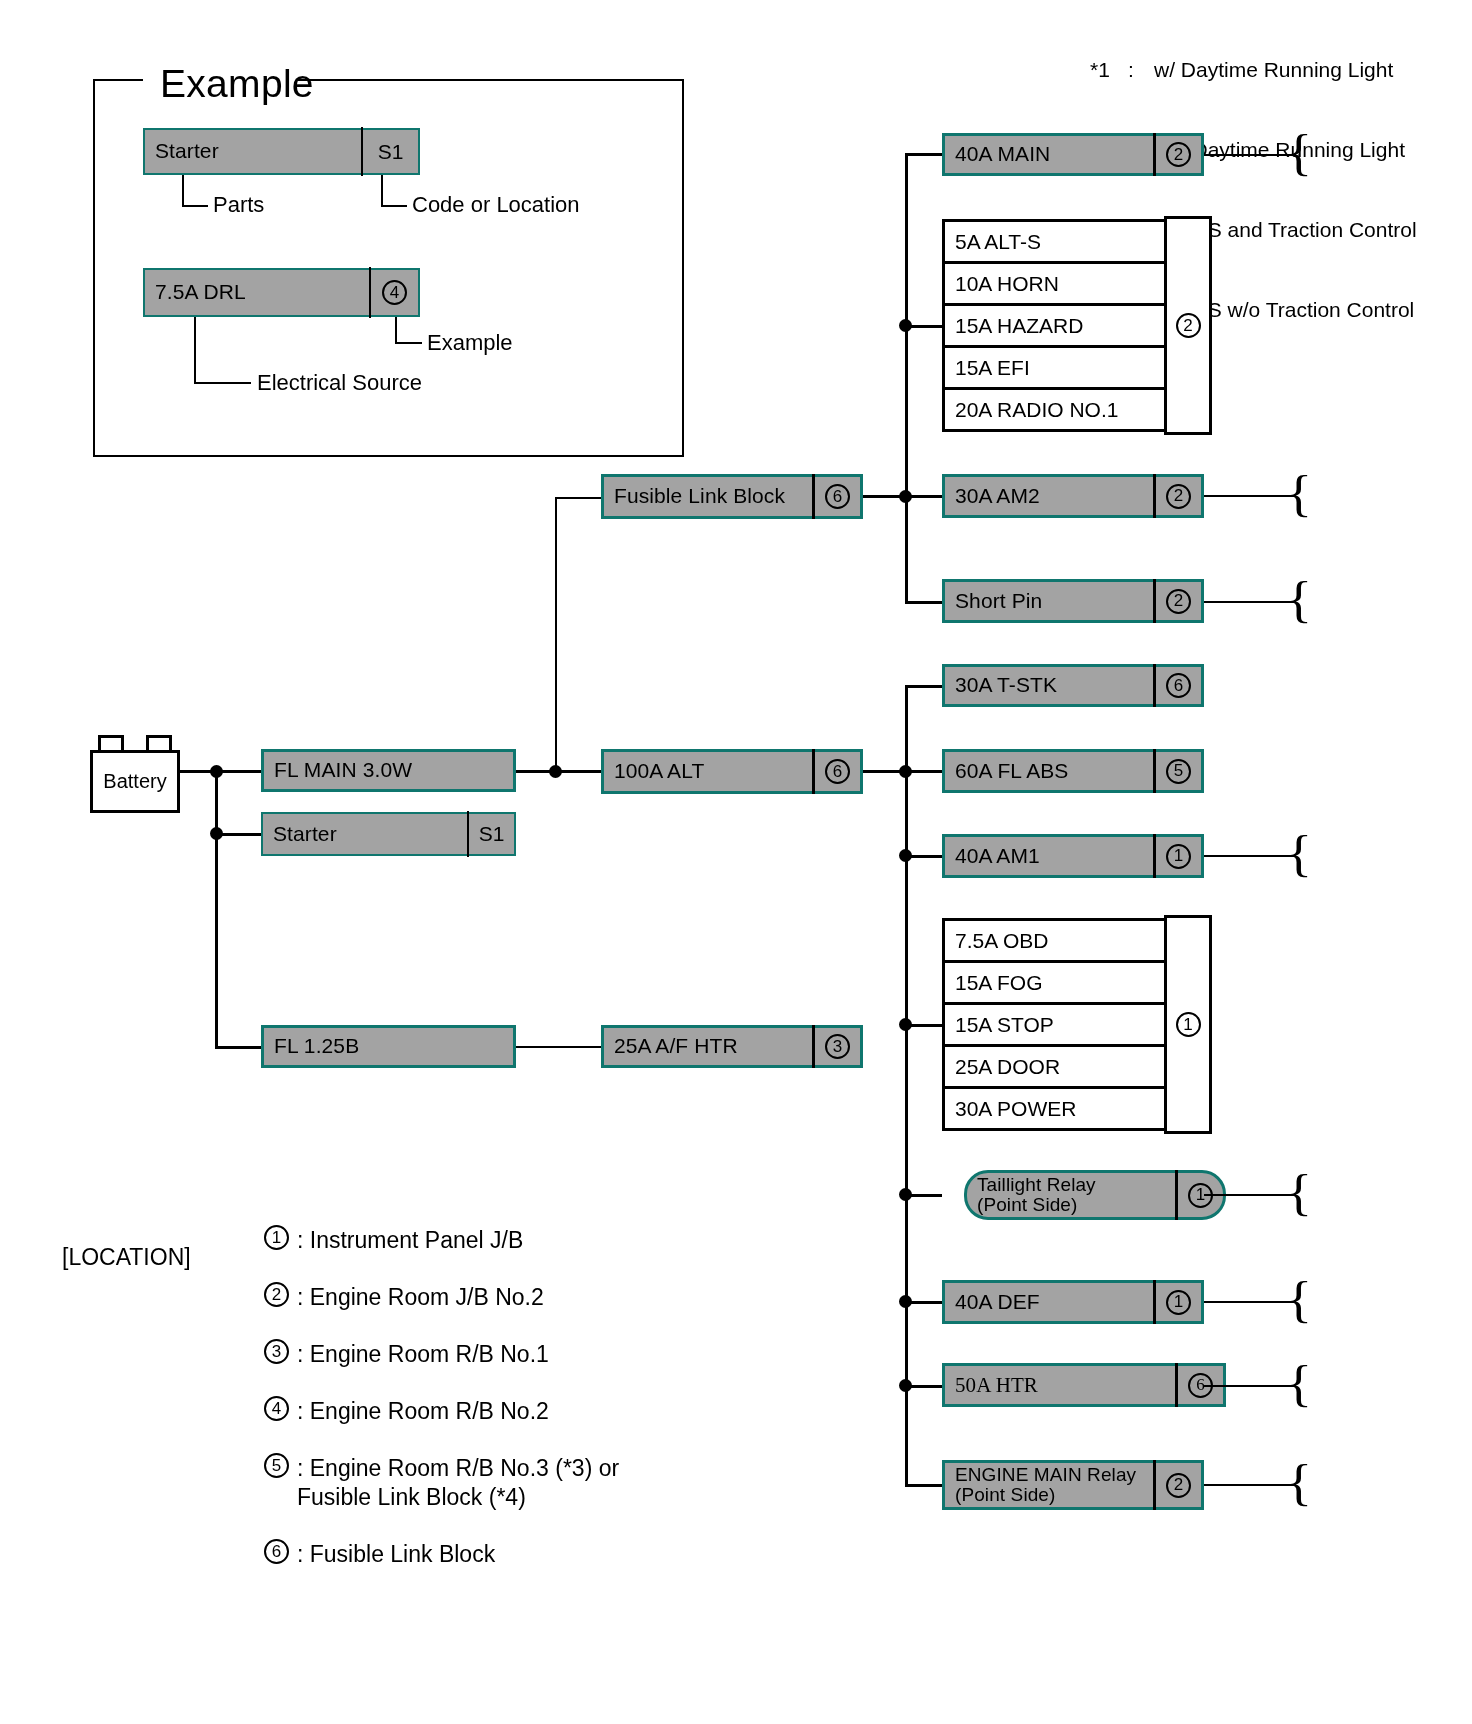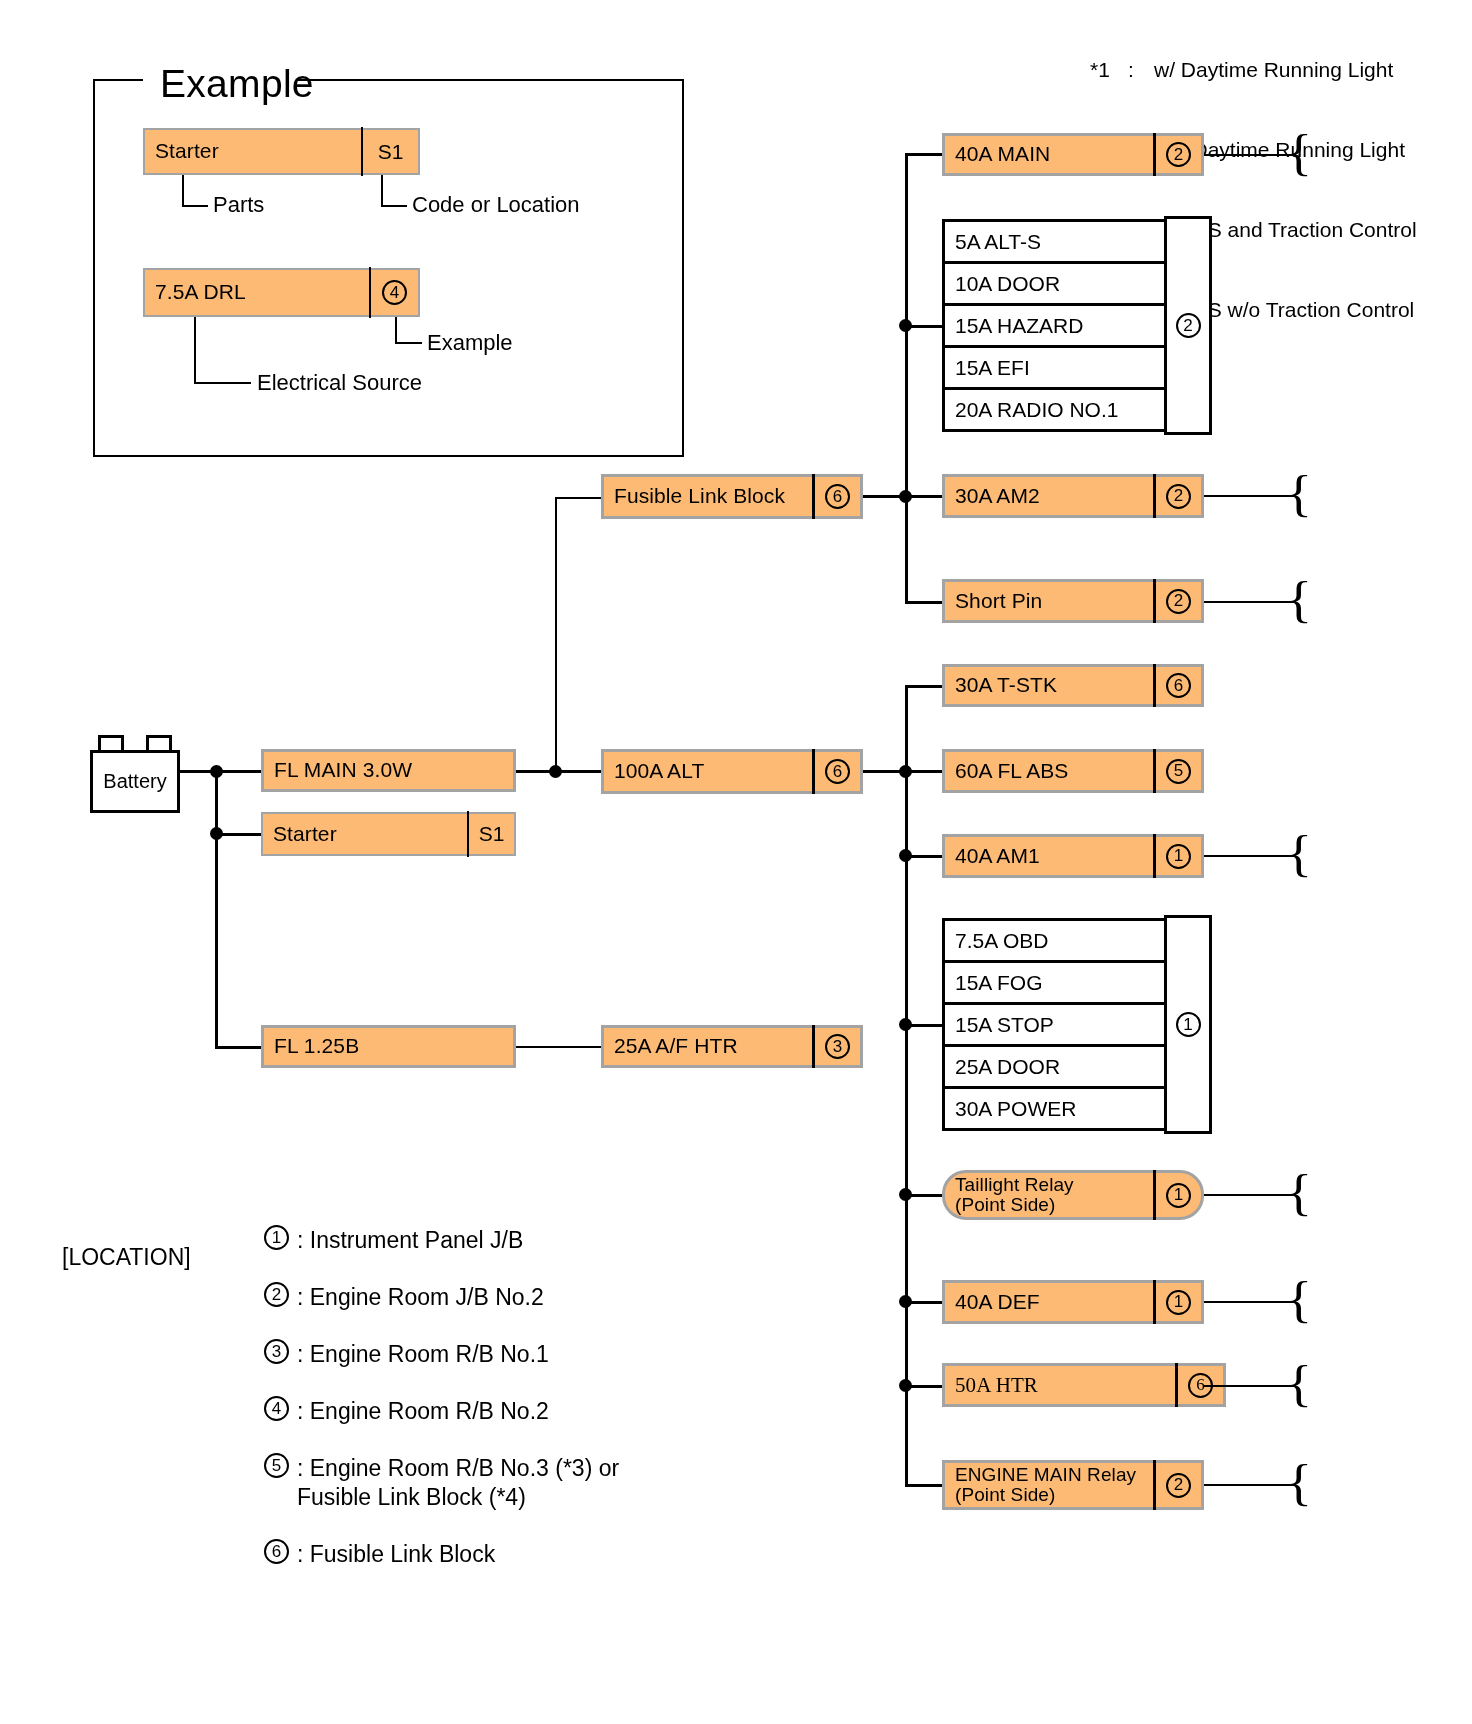--- a/index.html
+++ b/index.html
@@ -13,22 +13,22 @@
     height:1724px;
     background:#fff;
     overflow:hidden;
   }
   .abs{position:absolute;}
 
   
   .box{
     position:absolute;
     box-sizing:border-box;
-    border:3px solid #a3a3a3;
-    background:#fdba74;
+    border:3px solid #0f766e;
+    background:#a3a3a3;
     display:flex;
     align-items:center;
   }
   .box .lbl{
     padding-left:10px;
     font-size:21px;
     line-height:1.05;
     white-space:pre-line;
     letter-spacing:.1px;
   }
@@ -250,21 +250,21 @@
     <span class="lbl">40A MAIN</span>
     <span class="code" style="right:0;width:48px;">
       <span class="circ sm">2</span>
     </span>
   </div>
   <div class="h t" style="left:1204px;top:154px;width:92px;"></div>
   <div class="curl" style="left:1287px;top:127px;">{</div>
 
   <div class="stack" style="left:942px;top:219px;width:262px;height:213px;">
     <div class="row" style="height:42px;">5A ALT-S</div>
-    <div class="row" style="height:42px;">10A DOOR</div>
+    <div class="row" style="height:42px;">10A HORN</div>
     <div class="row" style="height:42px;">15A HAZARD</div>
     <div class="row" style="height:42px;">15A EFI</div>
     <div class="row" style="height:39px;">20A RADIO NO.1</div>
   </div>
 
   <div class="abs" style="left:1164px;top:216px;width:48px;height:219px;border:3px solid #000;border-left:3px solid #000;box-sizing:border-box;background:#fff;display:flex;align-items:center;justify-content:center;">
     <span class="circ sm">2</span>
   </div>
 
   <div class="box" style="left:942px;top:474px;width:262px;height:44px;">
@@ -330,21 +330,21 @@
     <div class="row" style="height:42px;">7.5A OBD</div>
     <div class="row" style="height:42px;">15A FOG</div>
     <div class="row" style="height:42px;">15A STOP</div>
     <div class="row" style="height:42px;">25A DOOR</div>
     <div class="row" style="height:39px;">30A POWER</div>
   </div>
   <div class="abs" style="left:1164px;top:915px;width:48px;height:219px;border:3px solid #000;box-sizing:border-box;background:#fff;display:flex;align-items:center;justify-content:center;">
     <span class="circ sm">1</span>
   </div>
 
-  <div class="box" style="left:942px;top:1170px;width:262px;height:50px;border-radius:24px;">
+  <div class="box" style="left:964px;top:1170px;width:262px;height:50px;border-radius:24px;">
     <span class="lbl" style="font-size:19px;line-height:1.05;">Taillight Relay
 (Point Side)</span>
     <span class="code" style="right:0;width:48px;">
       <span class="circ sm">1</span>
     </span>
   </div>
   <div class="h t" style="left:1204px;top:1194px;width:92px;"></div>
   <div class="curl" style="left:1287px;top:1167px;">{</div>
 
   <div class="box" style="left:942px;top:1280px;width:262px;height:44px;">

